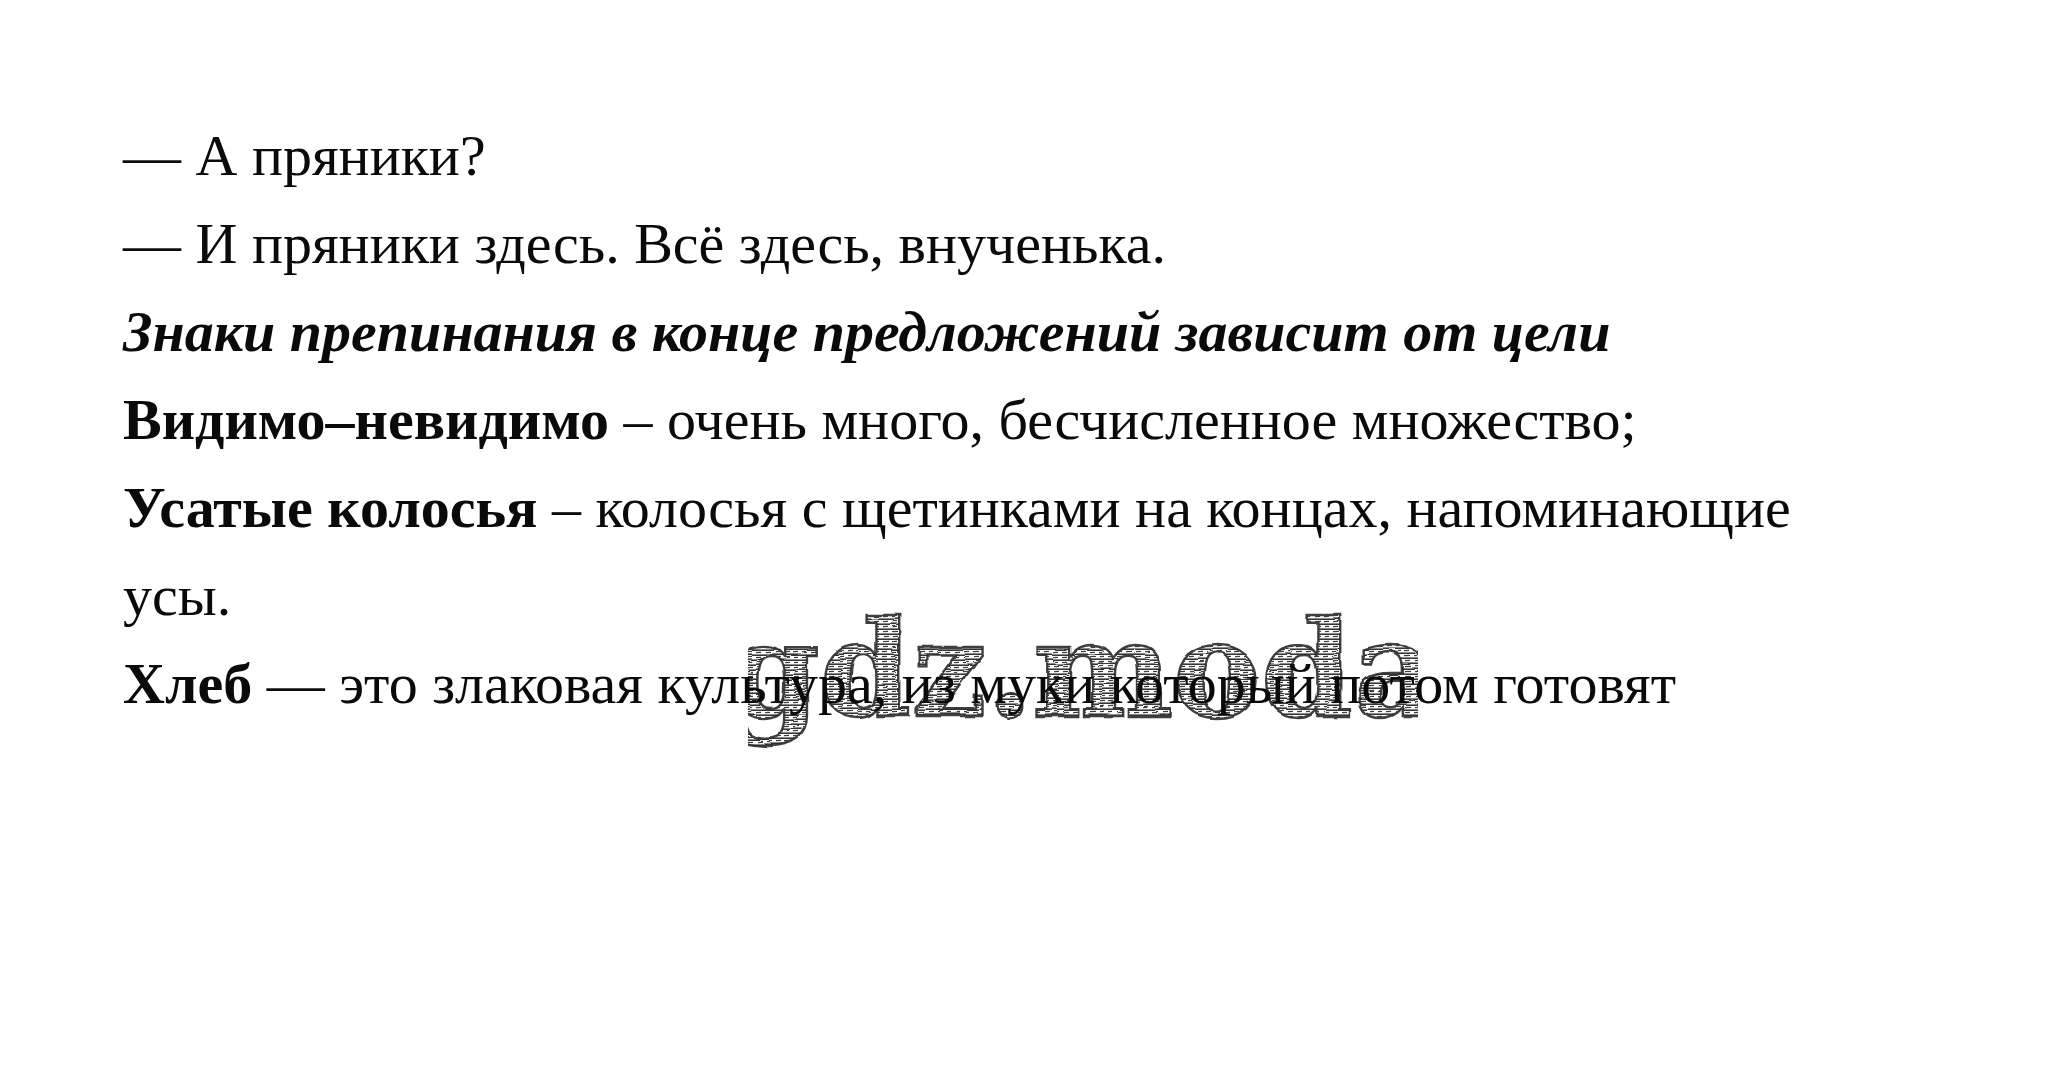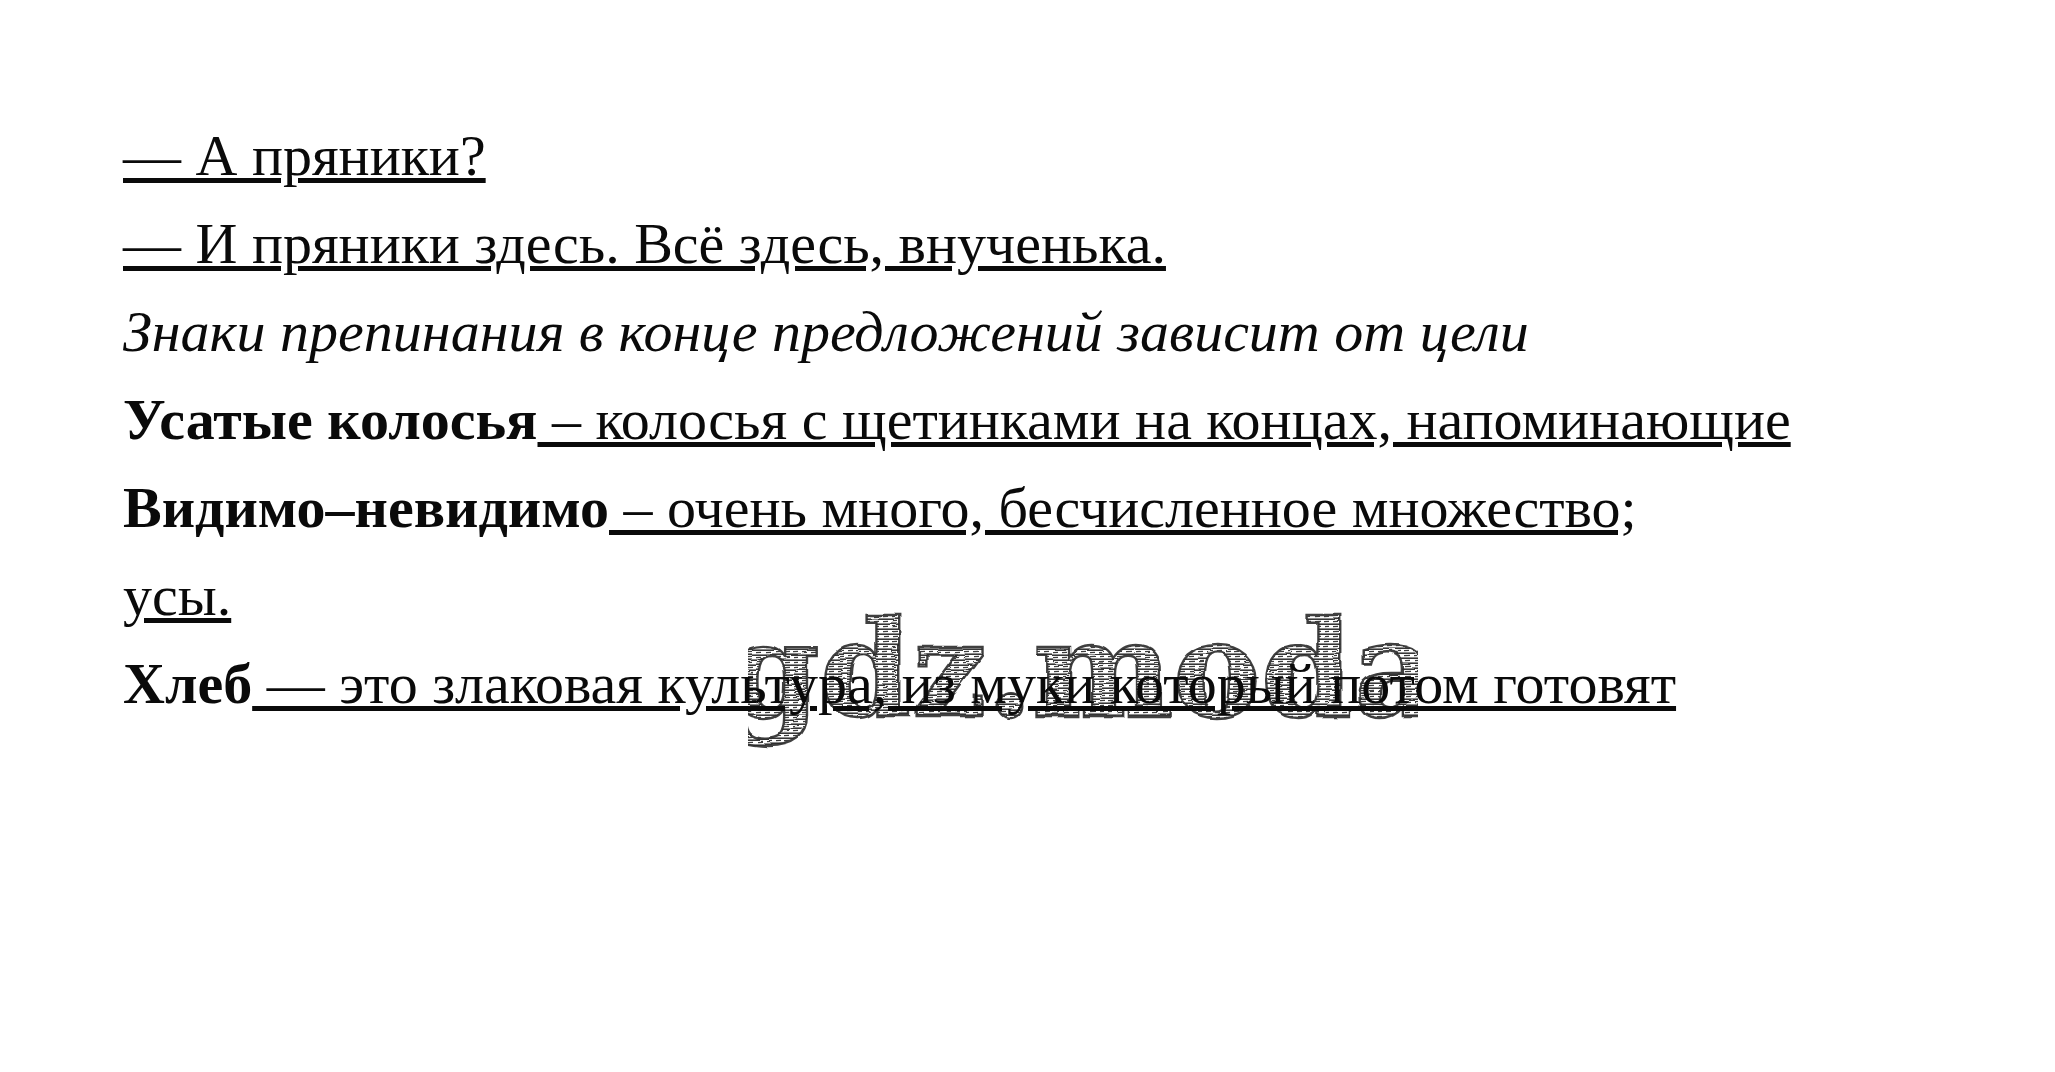--- a/index.html
+++ b/index.html
@@ -23,23 +23,23 @@
   .textblock {
     position: absolute;
     left: 0; top: 0;
     width: 2055px;
     padding: 112px 40px 0 123px;
     font-size: 58px;
     line-height: 88px;
     z-index: 2;
   }
   .line { white-space: nowrap; }
-  .seg-regular { font-weight: normal; font-style: normal; text-decoration: underline; }
+  .seg-regular { font-weight: normal; font-style: normal; }
   .seg-bold    { font-weight: bold;   font-style: normal; }
-  .seg-italic  { font-weight: normal; font-style: italic; }
+  .seg-italic  { font-weight: bold; font-style: italic; }
   .watermark {
     position: absolute;
     left: 748px; top: 588px;
     width: 670px; height: 190px;
     z-index: 1;
     pointer-events: none;
   }
   .wm-text {
     font-family: "DejaVu Serif", "Liberation Serif", serif;
     font-weight: bold;
@@ -50,22 +50,22 @@
 </style>
 </head>
 <body>
 
 <div class="page">
 
   <div class="textblock">
     <div class="line"><span class="seg-regular">— А пряники?</span></div>
     <div class="line"><span class="seg-regular">— И пряники здесь. Всё здесь, внученька.</span></div>
     <div class="line"><span class="seg-italic">Знаки препинания в конце предложений зависит от цели</span></div>
+    <div class="line"><span class="seg-bold">Видимо–невидимо</span><span class="seg-regular"> – очень много, бесчисленное множество;</span></div>
     <div class="line"><span class="seg-bold">Усатые колосья</span><span class="seg-regular"> – колосья с щетинками на концах, напоминающие</span></div>
-    <div class="line"><span class="seg-bold">Видимо–невидимо</span><span class="seg-regular"> – очень много, бесчисленное множество;</span></div>
     <div class="line"><span class="seg-regular">усы.</span></div>
     <div class="line"><span class="seg-bold">Хлеб</span><span class="seg-regular"> — это злаковая культура, из муки который потом готовят</span></div>
   </div>
 
   <div class="watermark">
     <svg width="670" height="190" viewBox="0 0 670 190" xmlns="http://www.w3.org/2000/svg">
       <defs>
         <pattern id="hatch" patternUnits="userSpaceOnUse" width="9" height="5">
           <line x1="0" y1="1.2" x2="9" y2="1.2" stroke="#2b2b2b" stroke-width="1.5"></line>
           <line x1="0" y1="3.6" x2="7" y2="3.4" stroke="#3c3c3c" stroke-width="1.2" stroke-dasharray="5 2"></line>

